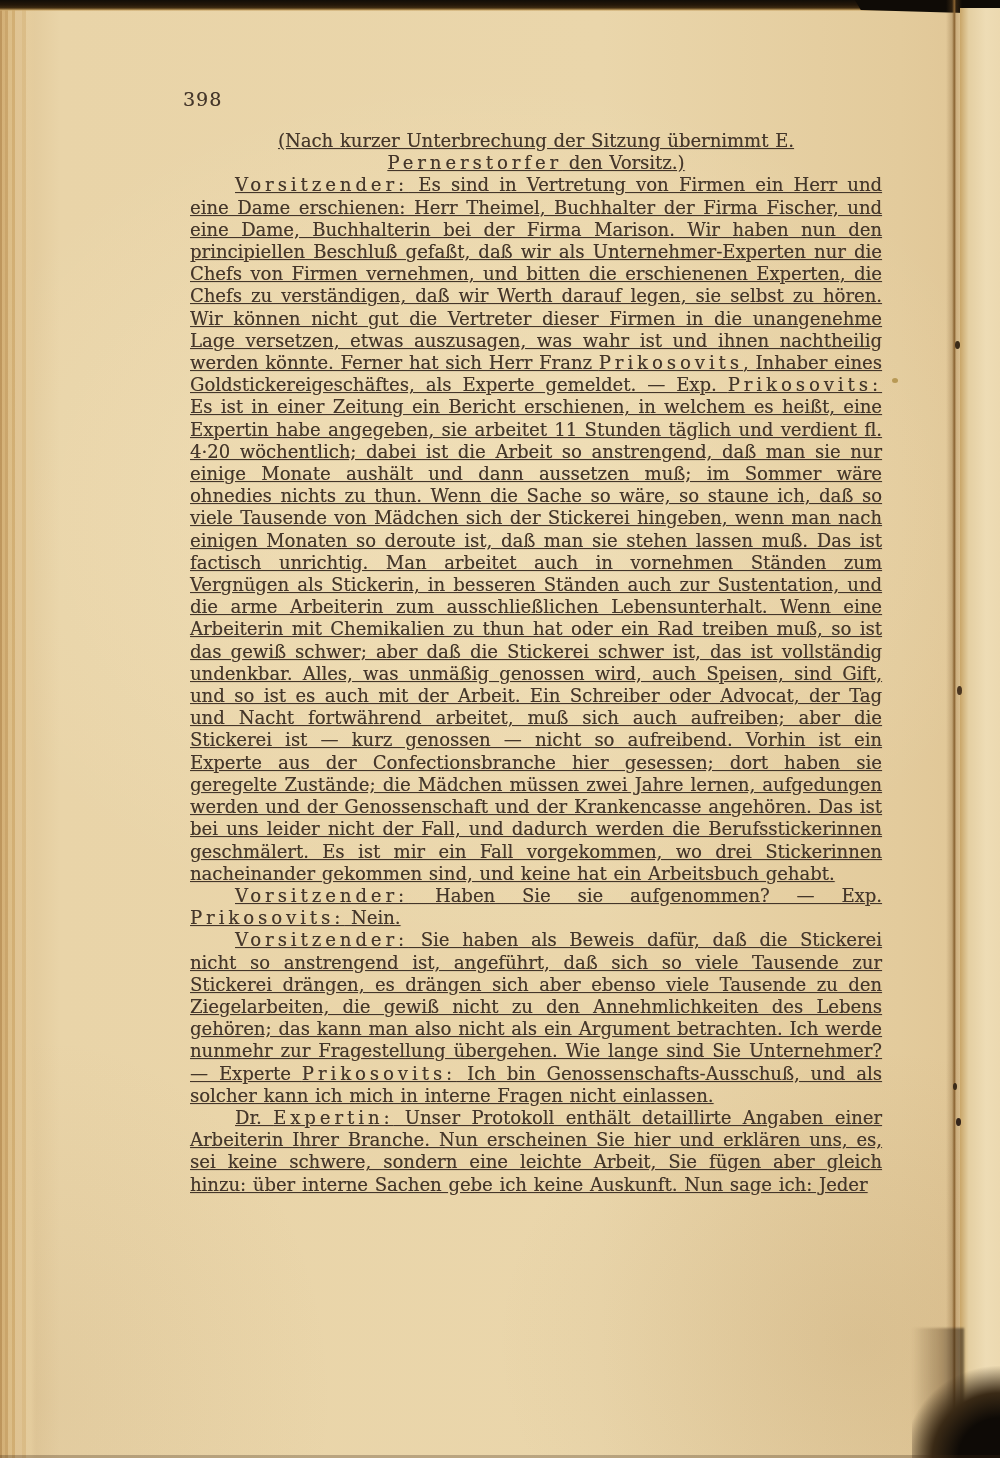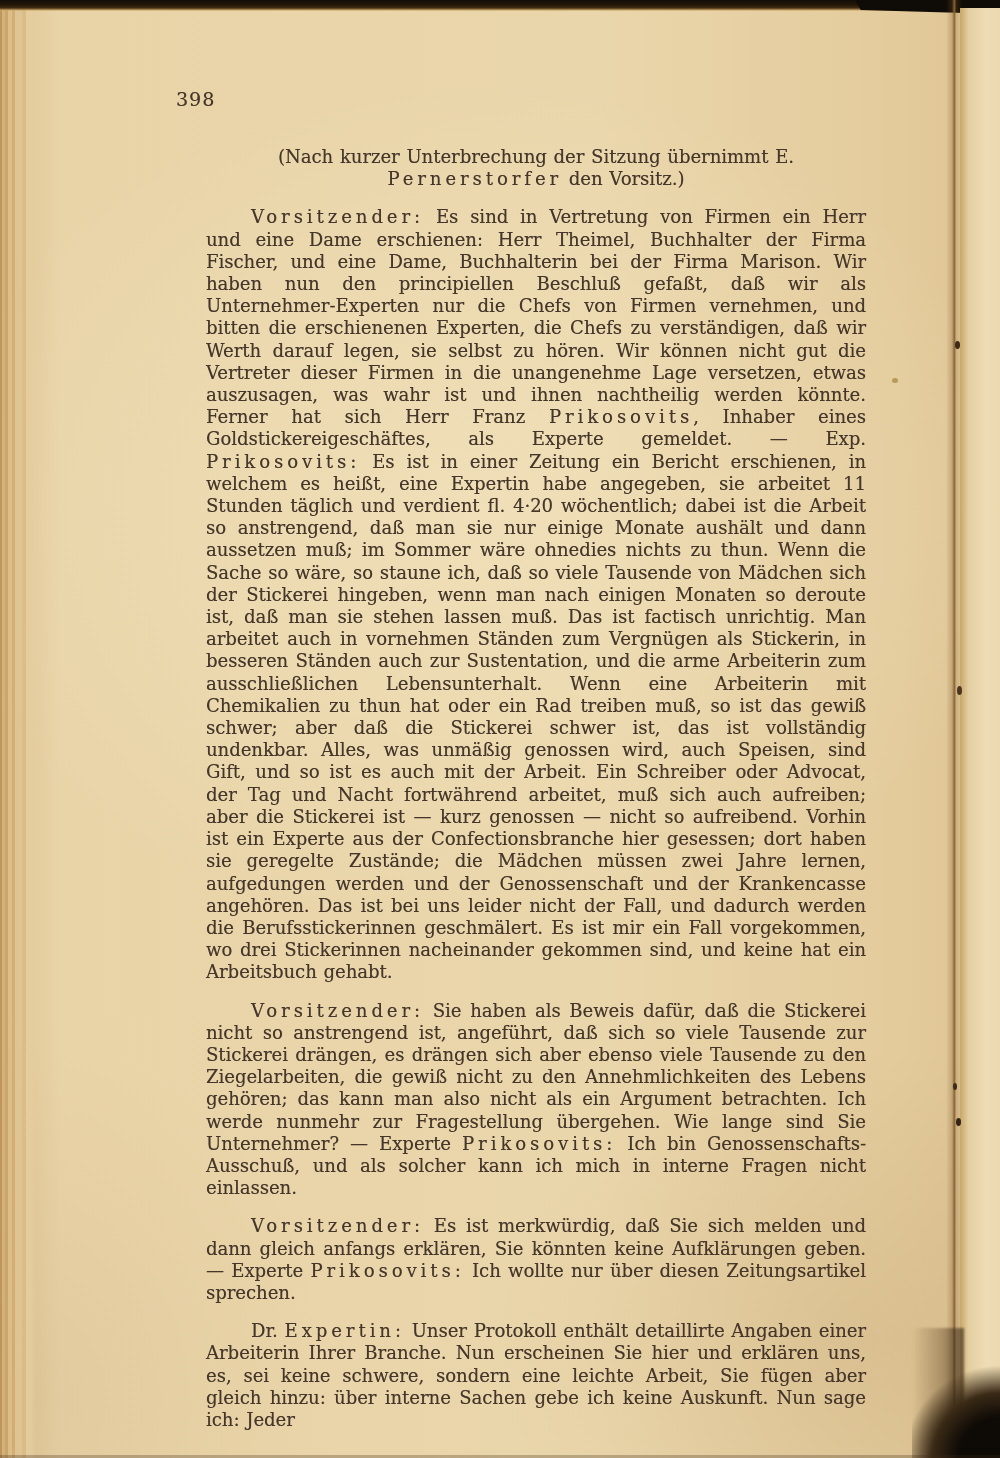--- a/index.html
+++ b/index.html
@@ -59,31 +59,31 @@
   }
   .corner-shadow{
     position:absolute;right:0;bottom:0;width:88px;height:95px;
     background:radial-gradient(130px 125px at 100% 100%,#0e0a06 32%,#3a2a16 52%,rgba(58,42,22,0) 74%);
   }
   .bottom-line{
     position:absolute;left:0;right:0;bottom:0;height:3px;
     background:rgba(60,40,20,0.28);
   }
   .page-number{
-    position:absolute;left:176px;top:88px;
+    position:absolute;left:183px;top:88px;
     font-size:19px;color:var(--ink);letter-spacing:1px;
     text-shadow:0.2px 0.2px 0 rgba(64,50,36,0.5);
   }
   .text-block{
     position:absolute;left:190px;top:130px;width:692px;
     color:var(--ink);
     font-size:18px;line-height:22.2px;word-spacing:1px;
     text-shadow:0.2px 0.2px 0 rgba(64,50,36,0.5);
   }
-  .para{margin:16px;text-align:justify;text-indent:45px;}
+  .para{margin:0;text-align:justify;text-indent:45px;text-decoration:underline;}
   .para.center{text-align:center;text-indent:0;}
   .spaced{letter-spacing:0.22em;}
 </style>
 </head>
 <body>
 
 <div class="scan">
   <div class="left-edge"></div>
   <div class="top-edge"></div>
   <div class="top-edge-right"></div>
@@ -96,17 +96,17 @@
   <div class="speck speck-y"></div>
   <div class="curl-shadow"></div>
   <div class="corner-shadow"></div>
   <div class="bottom-line"></div>
 
   <div class="page-number">398</div>
 
   <div class="text-block">
       <p class="para center"><span>(Nach kurzer Unterbrechung der Sitzung übernimmt E. </span><span class="spaced">Pernerstorfer</span><span> den Vorsitz.)</span></p>
       <p class="para"><span class="spaced">Vorsitzender:</span><span> Es sind in Vertretung von Firmen ein Herr und eine Dame erschienen: Herr Theimel, Buchhalter der Firma Fischer, und eine Dame, Buchhalterin bei der Firma Marison. Wir haben nun den principiellen Beschluß gefaßt, daß wir als Unternehmer-Experten nur die Chefs von Firmen vernehmen, und bitten die erschienenen Experten, die Chefs zu verständigen, daß wir Werth darauf legen, sie selbst zu hören. Wir können nicht gut die Vertreter dieser Firmen in die unangenehme Lage versetzen, etwas auszusagen, was wahr ist und ihnen nachtheilig werden könnte. Ferner hat sich Herr Franz </span><span class="spaced">Prikosovits</span><span>, Inhaber eines Goldstickereigeschäftes, als Experte gemeldet. — Exp. </span><span class="spaced">Prikosovits:</span><span> Es ist in einer Zeitung ein Bericht erschienen, in welchem es heißt, eine Expertin habe angegeben, sie arbeitet 11 Stunden täglich und verdient fl. 4·20 wöchentlich; dabei ist die Arbeit so anstrengend, daß man sie nur einige Monate aushält und dann aussetzen muß; im Sommer wäre ohnedies nichts zu thun. Wenn die Sache so wäre, so staune ich, daß so viele Tausende von Mädchen sich der Stickerei hingeben, wenn man nach einigen Monaten so deroute ist, daß man sie stehen lassen muß. Das ist factisch unrichtig. Man arbeitet auch in vornehmen Ständen zum Vergnügen als Stickerin, in besseren Ständen auch zur Sustentation, und die arme Arbeiterin zum ausschließlichen Lebensunterhalt. Wenn eine Arbeiterin mit Chemikalien zu thun hat oder ein Rad treiben muß, so ist das gewiß schwer; aber daß die Stickerei schwer ist, das ist vollständig undenkbar. Alles, was unmäßig genossen wird, auch Speisen, sind Gift, und so ist es auch mit der Arbeit. Ein Schreiber oder Advocat, der Tag und Nacht fortwährend arbeitet, muß sich auch aufreiben; aber die Stickerei ist — kurz genossen — nicht so aufreibend. Vorhin ist ein Experte aus der Confectionsbranche hier gesessen; dort haben sie geregelte Zustände; die Mädchen müssen zwei Jahre lernen, aufgedungen werden und der Genossenschaft und der Krankencasse angehören. Das ist bei uns leider nicht der Fall, und dadurch werden die Berufsstickerinnen geschmälert. Es ist mir ein Fall vorgekommen, wo drei Stickerinnen nacheinander gekommen sind, und keine hat ein Arbeitsbuch gehabt.</span></p>
+      <p class="para"><span class="spaced">Vorsitzender:</span><span> Haben Sie sie aufgenommen? — Exp. </span><span class="spaced">Prikosovits:</span><span> Nein.</span></p>
       <p class="para"><span class="spaced">Vorsitzender:</span><span> Sie haben als Beweis dafür, daß die Stickerei nicht so anstrengend ist, angeführt, daß sich so viele Tausende zur Stickerei drängen, es drängen sich aber ebenso viele Tausende zu den Ziegelarbeiten, die gewiß nicht zu den Annehmlichkeiten des Lebens gehören; das kann man also nicht als ein Argument betrachten. Ich werde nunmehr zur Fragestellung übergehen. Wie lange sind Sie Unternehmer? — Experte </span><span class="spaced">Prikosovits:</span><span> Ich bin Genossenschafts-Ausschuß, und als solcher kann ich mich in interne Fragen nicht einlassen.</span></p>
-      <p class="para"><span class="spaced">Vorsitzender:</span><span> Es ist merkwürdig, daß Sie sich melden und dann gleich anfangs erklären, Sie könnten keine Aufklärungen geben. — Experte </span><span class="spaced">Prikosovits:</span><span> Ich wollte nur über diesen Zeitungsartikel sprechen.</span></p>
       <p class="para"><span>Dr. </span><span class="spaced">Expertin:</span><span> Unser Protokoll enthält detaillirte Angaben einer Arbeiterin Ihrer Branche. Nun erscheinen Sie hier und erklären uns, es, sei keine schwere, sondern eine leichte Arbeit, Sie fügen aber gleich hinzu: über interne Sachen gebe ich keine Auskunft. Nun sage ich: Jeder</span></p>
     </div>
 </div>
 
 </body></html>

